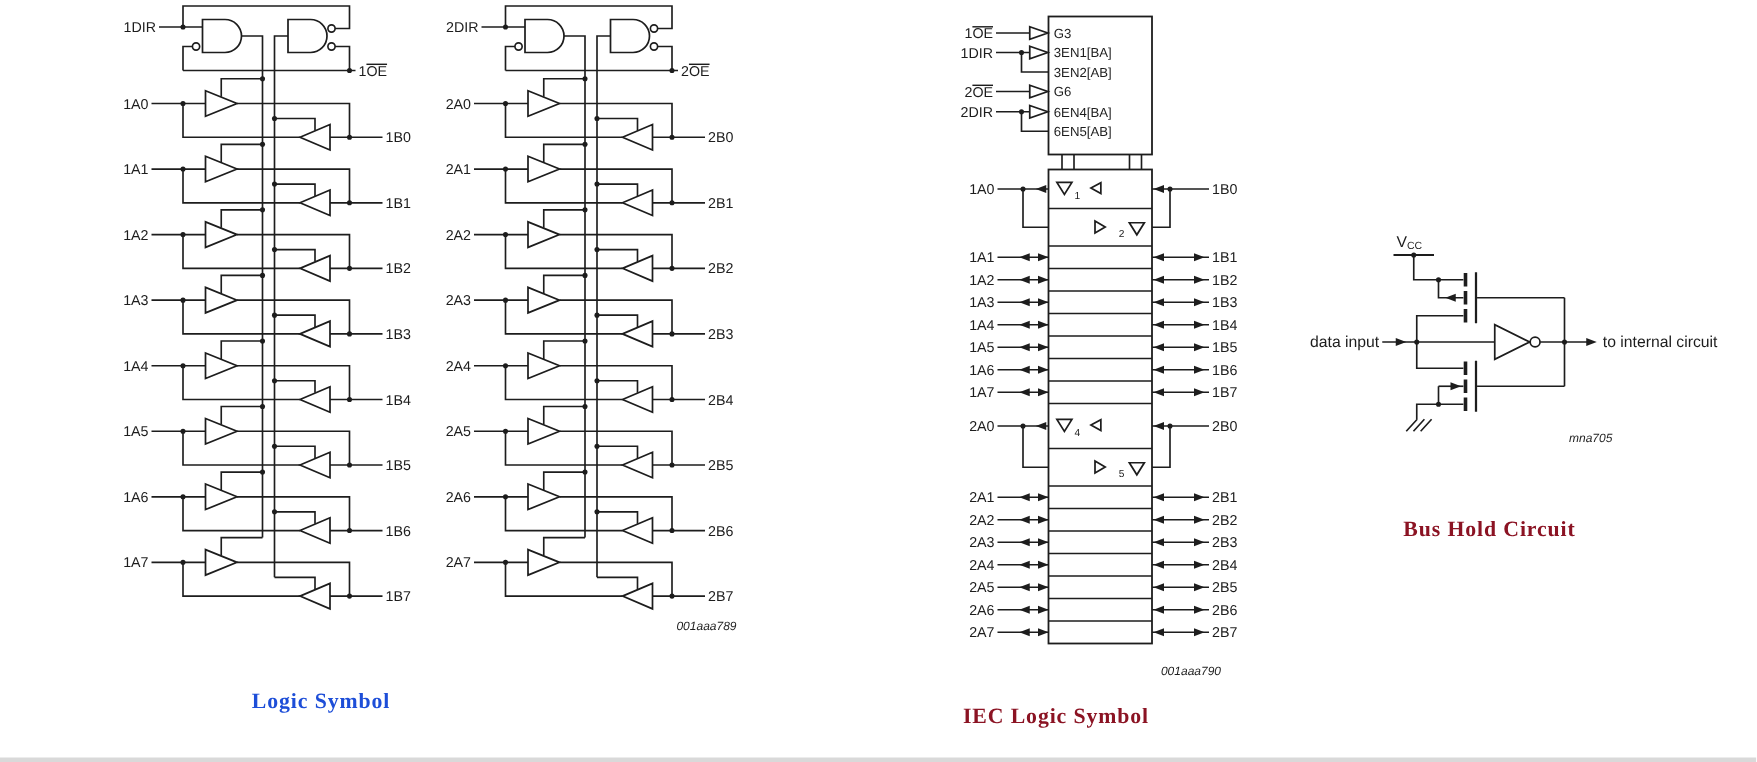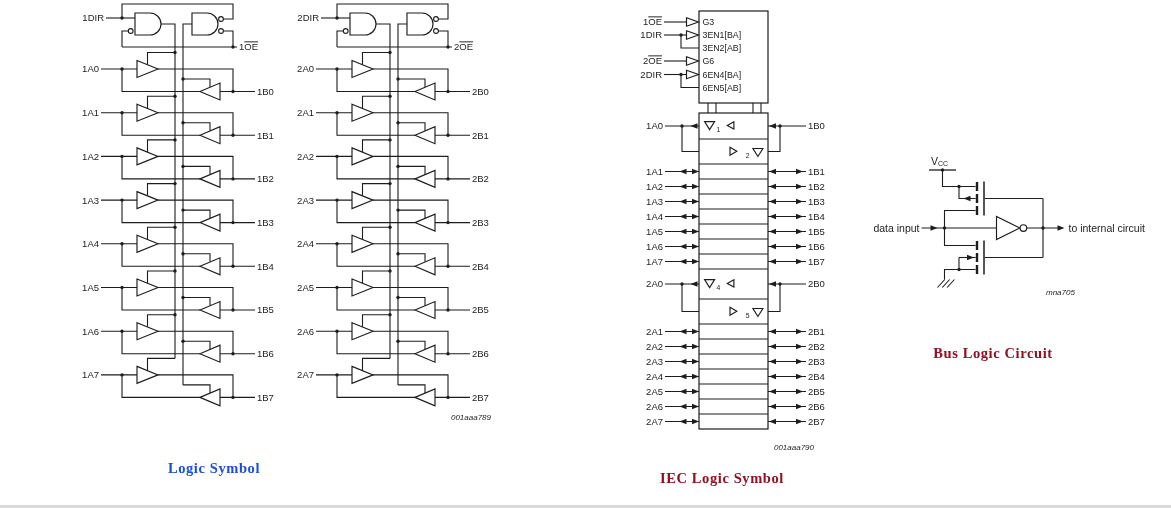--- a/index.html
+++ b/index.html
@@ -1,21 +1,21 @@
 <!DOCTYPE html>
 <html><head>
 <meta charset="utf-8">
 <style>
   html,body{margin:0;padding:0;background:#fff;}
   #stage{position:relative;width:1171px;height:508px;background:#ffffff;overflow:hidden;
          font-family:"Liberation Sans",sans-serif;}
   .caption{position:absolute;transform:translateX(-50%);font-family:"Liberation Serif",serif;
            font-weight:bold;font-size:14.5px;letter-spacing:.6px;white-space:nowrap;}
   .cap-logic{left:214px;top:460px;}
-  .cap-iec{left:722px;top:470px;}
+  .cap-iec{left:704px;top:470px;}
   .cap-bushold{left:993px;top:345px;}
   .bottom-strip{position:absolute;left:0;right:0;bottom:0;height:3px;background:#d9d9d9;}
   svg text{user-select:none;}
 </style>
 </head>
 <body>
 
 <div id="stage">
   <svg id="fig" width="1171" height="508" viewBox="0 0 1171 508">
       <g>
@@ -502,15 +502,15 @@
         <circle cx="1023.4" cy="228" r="2.4" fill="#fff" stroke="#1d1d1d" stroke-width="1.1"></circle>
         <circle cx="1023.4" cy="228" r="3.3" fill="#fff" stroke="#1d1d1d" stroke-width="1.15"></circle>
         <path d="M1026.8 228 H1060.5" fill="none" stroke="#1d1d1d" stroke-width="1.1"></path>
         <path d="M1064.5 228 L1057.5 225.3 L1057.5 230.7 Z" fill="#1d1d1d" stroke="none"></path>
         <text x="1068.5" y="231.6" font-size="10.5" text-anchor="start" fill="#1d1d1d" font-family="&quot;Liberation Sans&quot;,sans-serif">to internal circuit</text>
         <text x="1046" y="294.5" font-size="8" text-anchor="start" fill="#1d1d1d" font-family="&quot;Liberation Sans&quot;,sans-serif" font-style="italic">mna705</text>
       </g>
     </svg>
   <div class="caption cap-logic" style="color: #1d4ed8;">Logic Symbol</div>
   <div class="caption cap-iec" style="color: rgb(139, 19, 35);">IEC Logic Symbol</div>
-  <div class="caption cap-bushold" style="color: rgb(139, 19, 35);">Bus Logic Circuit</div>
+  <div class="caption cap-bushold" style="color: rgb(139, 19, 35);">Bus Hold Circuit</div>
   <div class="bottom-strip"></div>
 </div>
 
 </body></html>

